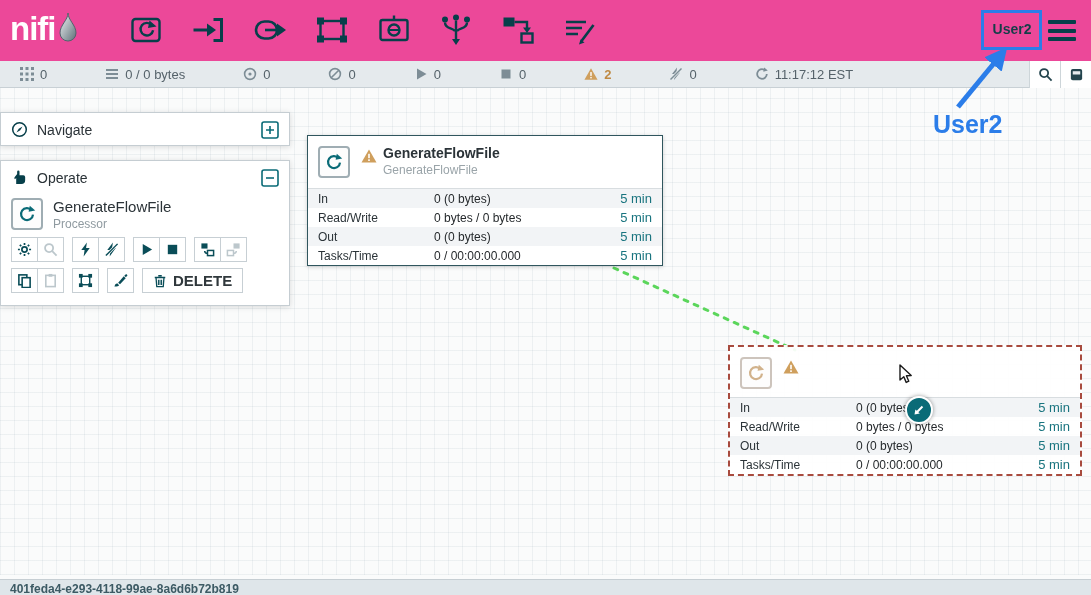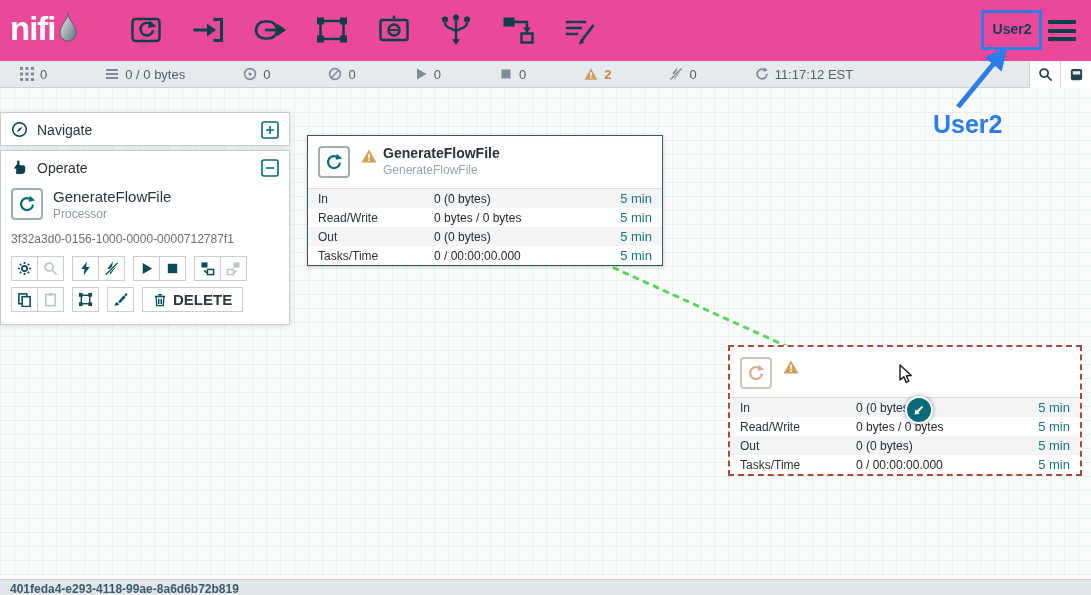--- a/index.html
+++ b/index.html
@@ -32,21 +32,21 @@
     background-image:
       repeating-linear-gradient(0deg, rgba(160,178,188,.15) 0 1px, transparent 1px 14px),
       repeating-linear-gradient(90deg, rgba(160,178,188,.15) 0 1px, transparent 1px 14px); }
 
   .connector-layer { position: absolute; left: 0; top: 0; width: 1091px; height: 595px; z-index: 2; pointer-events: none; }
   .anno-layer { position: absolute; left: 0; top: 0; width: 1091px; height: 595px; z-index: 9; pointer-events: none; }
 
   
   .side-panel { position: absolute; left: 0; width: 290px; background: #ffffff; border: 1px solid #c5cdd2; box-shadow: 0 1px 6px rgba(0,0,0,.14); z-index: 4; }
   #navigate-panel { top: 112px; height: 34px; }
-  #operate-panel { top: 150px; padding-bottom: 12px; }
+  #operate-panel { top: 160px; padding-bottom: 12px; }
   .panel-header { height: 33px; display: flex; align-items: center; padding: 0 10px; gap: 9px; }
   .panel-icon { width: 17px; height: 17px; color: #073f4a; }
   .panel-icon svg { width: 100%; height: 100%; }
   .panel-title { font-size: 14px; color: #2b3338; flex: 1; }
   .panel-toggle { width: 18px; height: 18px; color: #0a6b77; cursor: pointer; }
   .panel-toggle svg { width: 100%; height: 100%; }
 
   .operate-body { padding: 4px 10px 0; }
   .op-comp { display: flex; gap: 10px; align-items: flex-start; }
   .proc-frame { width: 32px; height: 32px; border: 2px solid #9fadb3; border-radius: 4px; background: #fdfdfd; display: flex; align-items: center; justify-content: center; color: #0a6b77; flex: none; }
@@ -315,21 +315,20 @@
         <svg viewBox="0 0 20 20" fill="none" stroke="currentColor" stroke-width="2.2">
           <path d="M14.6 6.2 A6 6 0 1 0 16 10.6"></path>
           <polygon points="12.8,1.8 18.2,6.6 11.6,7.8" fill="currentColor" stroke="none"></polygon>
         </svg>
       </span>
       <div>
         <div class="op-name">GenerateFlowFile</div>
         <div class="op-type">Processor</div>
       </div>
     </div>
-    <div class="op-id">3f32a3d0-0156-1000-0000-0000712787f1</div>
 
     <div class="btn-row">
       <div class="btn-group">
         <div class="op-btn">
           <svg viewBox="0 0 16 16" fill="none" stroke="currentColor" stroke-width="1.8">
             <circle cx="8" cy="8" r="2.8"></circle>
             <path d="M8 1 V3.1 M8 12.9 V15 M1 8 H3.1 M12.9 8 H15 M3 3 L4.5 4.5 M11.5 11.5 L13 13 M3 13 L4.5 11.5 M11.5 4.5 L13 3"></path>
           </svg>
         </div>
         <div class="op-btn disabled">

